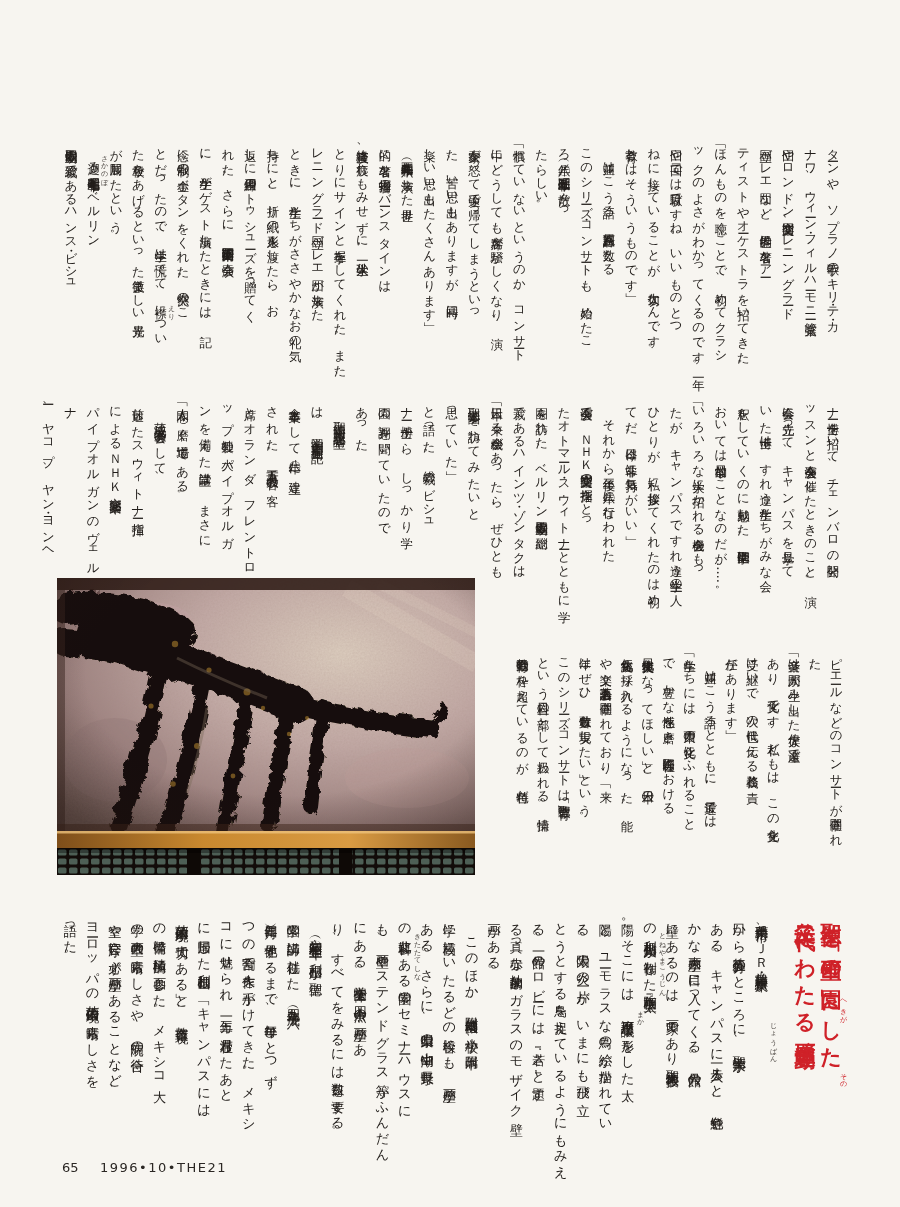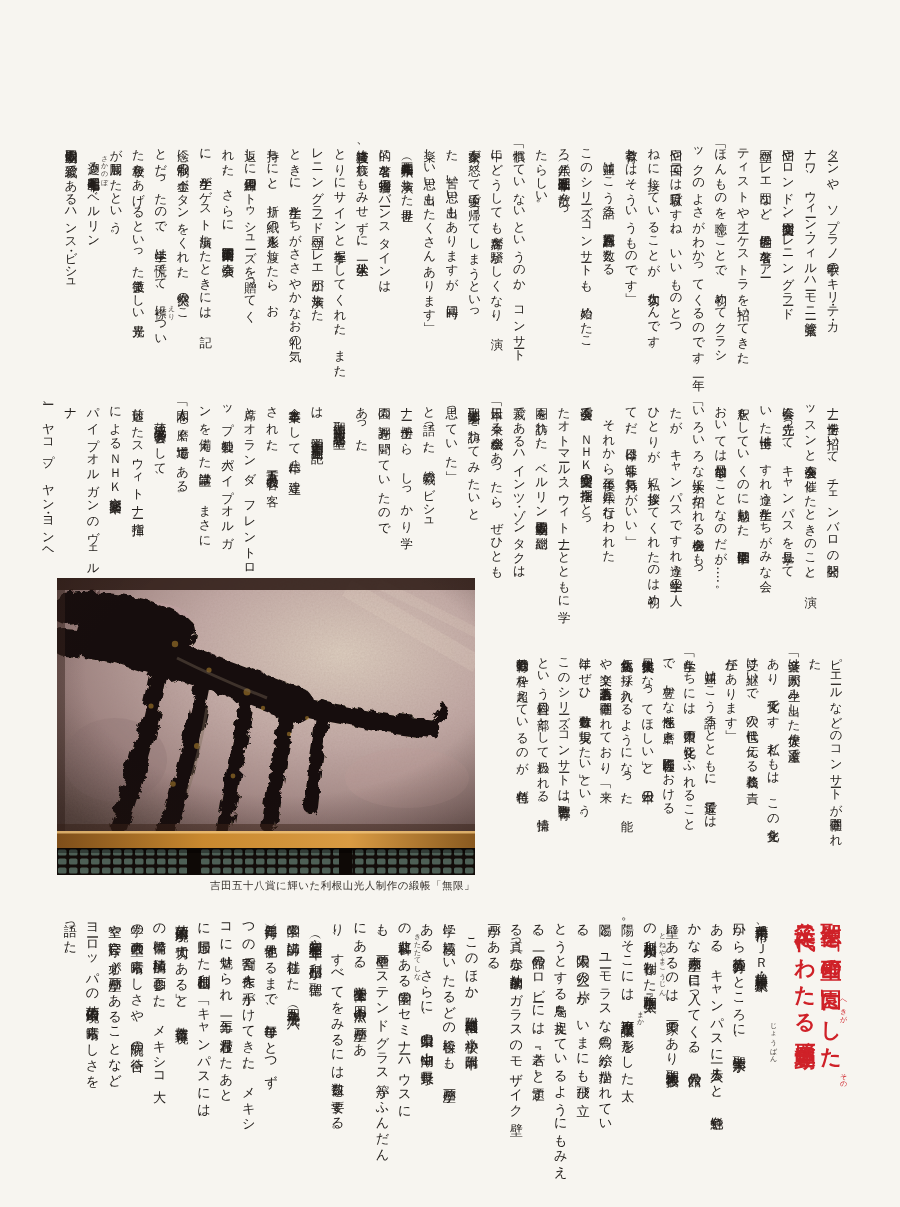--- a/index.html
+++ b/index.html
@@ -200,21 +200,20 @@
 
       <g>
         <rect x="0" y="270" width="418" height="27" fill="url(#seatp)"></rect>
         <rect x="130" y="270" width="13" height="27" fill="#0e0906"></rect>
         <rect x="282" y="270" width="13" height="27" fill="#0e0906"></rect>
         <rect x="0" y="270" width="418" height="5" fill="#000000" opacity="0.35"></rect>
       </g>
     </svg>
   </div>
 
-  <div class="caption">吉田五十八賞に輝いた利根山光人制作の緞帳「無限」</div>
 
   <div id="band3" class="vband">
       <div class="vcol">ピエールなどのコンサートが開催され</div>
       <div class="vcol">た。</div>
       <div class="vcol">「音楽は人間が生み出した偉大な遺産で</div>
       <div class="vcol">あり、文化です。私どもは、この文化を</div>
       <div class="vcol">受け継いで、次の世代に伝える義務と責</div>
       <div class="vcol">任があります」</div>
       <div class="vcol">　川並はこう語るとともに、最近では、</div>
       <div class="vcol">「学生たちには、東西の文化にふれること</div>
@@ -261,20 +260,24 @@
       <div class="vcol">コに魅せられ、一年三カ月滞在したあと</div>
       <div class="vcol">に帰国した利根山は、「キャンパスには、</div>
       <div class="vcol">芸術的環境が大切である」と、教育環境</div>
       <div class="vcol">の整備に積極的に参画した。メキシコ大</div>
       <div class="vcol">学の大壁画の素晴らしさや、病院の待合</div>
       <div class="vcol">室や官公庁に必ず壁画があることなど、</div>
       <div class="vcol">ヨーロッパの芸術的環境の素晴らしさを</div>
       <div class="vcol">語った。</div>
     </div>
 
+  <div class="footer">
+    <span class="pnum">65</span>
+    <span class="issue">1996•10•THE21</span>
+  </div>
 
 <div class="furi" style="left: 100px; top: 150px;">さかのぼ</div>
     <div class="furi" style="left: 167px; top: 300px;">えり</div>
     <div class="furi" style="left: 769px; top: 1018px;">じょうばん</div>
     <div class="furi" style="left: 658px; top: 928px;">とねやまこうじん</div>
     <div class="furi" style="left: 636px; top: 1006px;">まか</div>
     <div class="furi" style="left: 413px; top: 928px;">きたたてしな</div>
     <div class="furi" style="left: 839px; top: 995px; color: rgb(207, 33, 40);">へきが</div>
     <div class="furi" style="left: 839px; top: 1068px; color: rgb(207, 33, 40);">その</div>
   </div>

